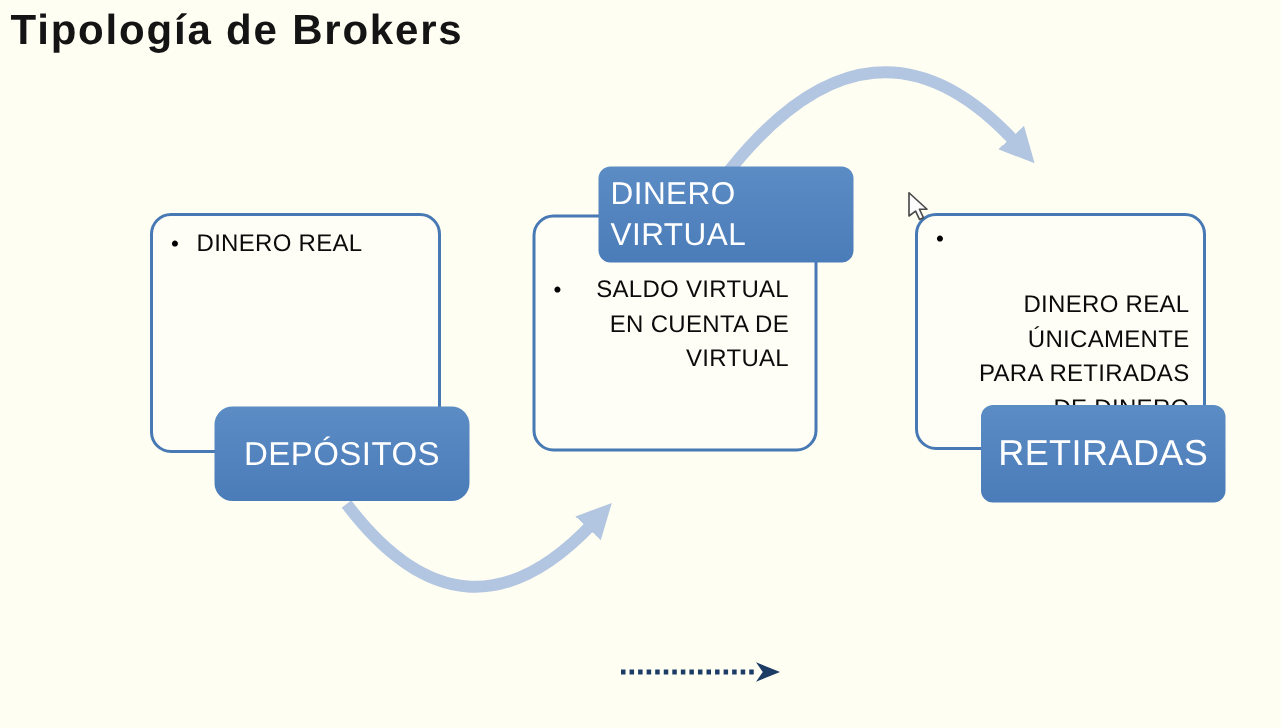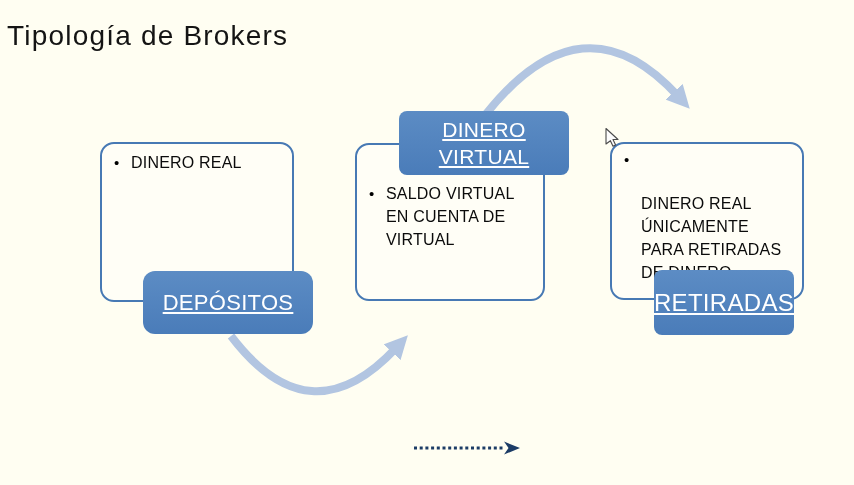--- a/index.html
+++ b/index.html
@@ -5,23 +5,22 @@
   html,body{margin:0;padding:0;}
   body{
     width:854px;height:485px;overflow:hidden;position:relative;
     background:#FFFEF2;
     font-family:"Liberation Sans", sans-serif;
   }
   .canvas{position:absolute;inset:0;width:854px;height:485px;}
 
   .slide-title{
     position:absolute;left:7px;top:4px;
-    font-size:28px;font-weight:400;letter-spacing:1.2px;
+    font-size:28px;font-weight:700;letter-spacing:1.2px;
     color:#141414;
-    margin-top:16px;
   }
 
   svg.overlay{position:absolute;left:0;top:0;z-index:0;}
 
   .wbox{
     position:absolute;
     background:#FFFEF6;
     border:2.5px solid #4779B4;
     border-radius:14px;
     box-sizing:border-box;
@@ -35,38 +34,38 @@
   .b2 .bullets{padding-top:37px;}
   .b3 .bullets{padding-top:4px;}
   .bullet-row{display:flex;align-items:flex-start;}
   .dot{
     width:17px;flex:0 0 17px;text-align:left;
     font-size:15px;line-height:23px;color:#000;padding-left:3px;
   }
   .bullet-text{
     font-size:16px;line-height:23px;color:#0b0b0b;
     letter-spacing:0.2px;
+    text-align:right;
   }
   .b1 .bullet-text{max-width:160px;}
   .b2 .bullet-text{max-width:140px;}
   .b3 .bullet-text{max-width:152px;margin-top:44px;}
 
   .label{
     position:absolute;z-index:2;
     background:linear-gradient(#5c8cc4,#4a7cb9);
     border-radius:8px;
     color:#FFFFFF;
-    display:flex;align-items:center;justify-content:center;text-align:center;
-    box-sizing:border-box;padding:2px 22px;
+    display:flex;align-items:center;justify-content:center;text-align:left;
+    box-sizing:border-box;padding:2px 8px;
     letter-spacing:0.3px;
-    text-decoration:underline;
   }
   .label.l1{left:143px;top:271px;width:170px;height:63px;font-size:22px;border-radius:12px;}
   .label.l2{left:399px;top:111px;width:170px;height:64px;font-size:21px;line-height:27px;}
-  .label.l3{left:654px;top:270px;width:140px;height:65px;font-size:24px;}
+  .label.l3{left:654px;top:270px;width:163px;height:65px;font-size:24px;}
 
   .cursor{position:absolute;left:605px;top:128px;z-index:5;}
 </style>
 </head>
 <body>
 
 <div class="canvas">
 
   <div class="slide-title">Tipología de Brokers</div>
 

